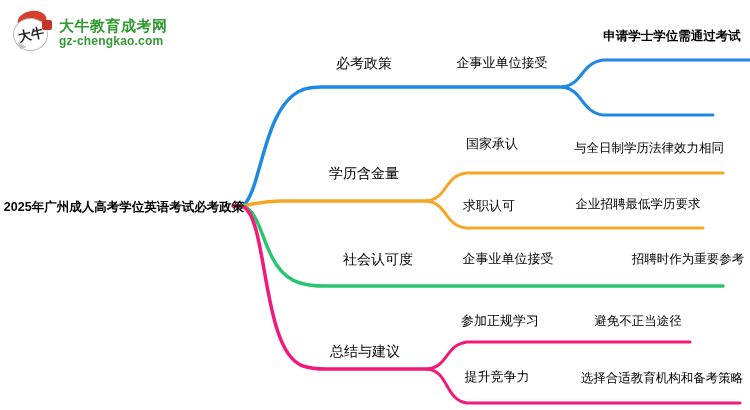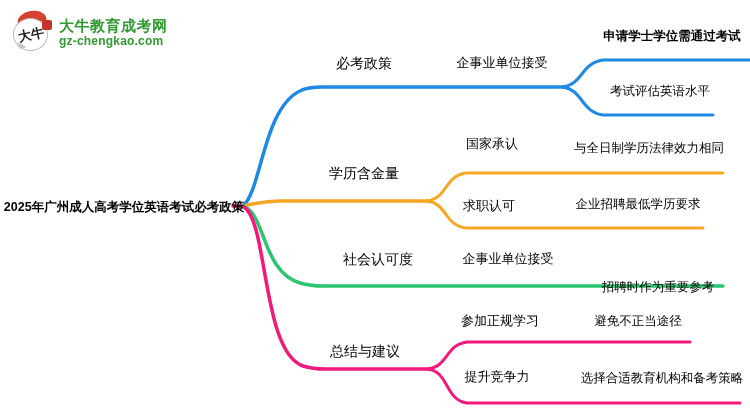--- a/index.html
+++ b/index.html
@@ -83,31 +83,30 @@
       <div class="site-name" style="color:#339933">大牛教育成考网</div>
       <div class="site-url" style="color:#339933">gz-chengkao.com</div>
     </div>
   </div>
 
   <div class="node root-title" style="left:124px;top:207px;">2025年广州成人高考学位英语考试必考政策</div>
 
   <div class="node lvl1" style="left:364px;top:63px;">必考政策</div>
   <div class="node lvl2" style="left:502px;top:63px;">企事业单位接受</div>
   <div class="node lvl3" style="left:672px;top:36px;font-weight:bold;">申请学士学位需通过考试</div>
-  <div class="node lvl3" style="left:660px;top:91px;">考试评估英语水平</div>
 
   <div class="node lvl1" style="left:364px;top:173px;">学历含金量</div>
   <div class="node lvl2" style="left:492px;top:144px;">国家承认</div>
   <div class="node lvl3" style="left:649px;top:148px;">与全日制学历法律效力相同</div>
   <div class="node lvl2" style="left:489px;top:206px;">求职认可</div>
   <div class="node lvl3" style="left:638px;top:204px;">企业招聘最低学历要求</div>
 
   <div class="node lvl1" style="left:362px;top:259px;margin-left:16px;">社会认可度</div>
   <div class="node lvl2" style="left:508px;top:259px;">企事业单位接受</div>
-  <div class="node lvl3" style="left:658px;top:259px;margin-top:28px;">招聘时作为重要参考</div>
+  <div class="node lvl3" style="left:688px;top:259px;">招聘时作为重要参考</div>
 
   <div class="node lvl1" style="left:365px;top:351px;">总结与建议</div>
   <div class="node lvl2" style="left:500px;top:321px;">参加正规学习</div>
   <div class="node lvl3" style="left:638px;top:321px;">避免不正当途径</div>
   <div class="node lvl2" style="left:497px;top:377px;">提升竞争力</div>
   <div class="node lvl3" style="left:662px;top:378px;">选择合适教育机构和备考策略</div>
 
 </div>
 
 </body></html>

